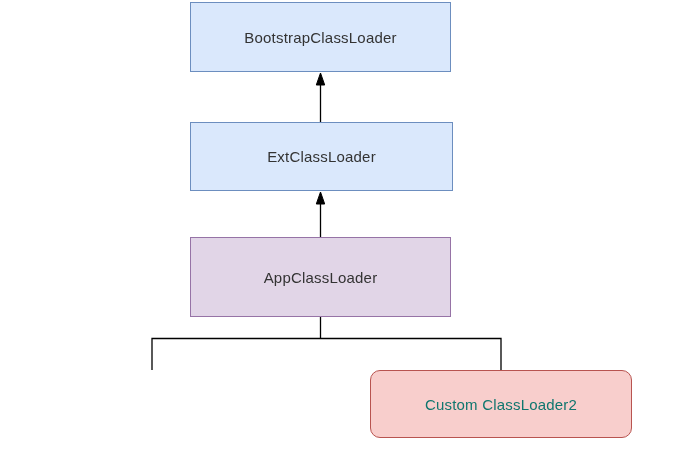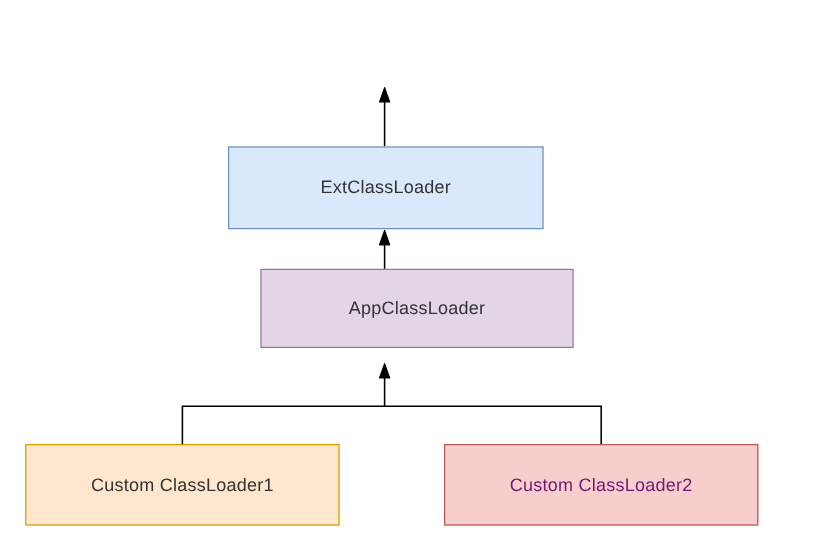--- a/index.html
+++ b/index.html
@@ -45,21 +45,21 @@
     display: flex;
     align-items: center;
     justify-content: center;
     text-align: center;
     font-size: 15px;
     color: #333333;
     letter-spacing: 0.2px;
   }
   .node-bootstrap { left: 190px; top: 2px;   width: 261px; height: 70px; }
   .node-ext       { left: 190px; top: 122px; width: 263px; height: 69px; }
-  .node-app       { left: 190px; top: 224px; width: 261px; height: 66px; margin-left: 27px; }
+  .node-app       { left: 190px; top: 237px; width: 261px; height: 80px; }
   .node-custom1   { left: 21px;  top: 370px; width: 262px; height: 68px; }
   .node-custom2   { left: 370px; top: 370px; width: 262px; height: 68px; }
 </style>
 </head>
 <body>
 
 <div class="diagram">
 
   <svg class="connector-layer" viewBox="0 0 680 449" xmlns="http://www.w3.org/2000/svg">
 
@@ -73,30 +73,30 @@
       <path class="arrowhead" d="M320.5,192 L316.3,204 L324.7,204 Z"></path>
     </g>
 
     <g>
       <path class="branch" d="M152,370 L152,338.5 L501,338.5 L501,370"></path>
       <line x1="320.5" y1="338.5" x2="320.5" y2="314"></line>
       <path class="arrowhead" d="M320.5,303 L316.3,315 L324.7,315 Z"></path>
     </g>
   </svg>
 
+  <div class="node node-bootstrap" style="background-color: rgb(218, 232, 252); border-color: rgb(108, 142, 191); color: rgb(51, 51, 51);">
+    <span>BootstrapClassLoader</span>
+  </div>
 
   <div class="node node-ext" style="background-color: rgb(218, 232, 252); border-color: rgb(108, 142, 191); color: rgb(51, 51, 51);">
     <span>ExtClassLoader</span>
   </div>
 
   <div class="node node-app" style="background-color: rgb(225, 213, 231); border-color: rgb(150, 115, 166); color: rgb(51, 51, 51);">
     <span>AppClassLoader</span>
   </div>
 
-  <div class="node node-custom1" style="background-color: rgb(255, 230, 204); border-color: rgb(215, 155, 0); color: rgb(51, 51, 51);">
-    <span>Custom ClassLoader1</span>
-  </div>
 
-  <div class="node node-custom2" style="background-color: rgb(248, 206, 204); border-color: rgb(184, 84, 80); color: #701a75;">
+  <div class="node node-custom2" style="background-color: rgb(248, 206, 204); border-color: rgb(184, 84, 80); color: #0f766e; border-radius: 10px;">
     <span>Custom ClassLoader2</span>
   </div>
 
 </div>
 
 </body></html>

